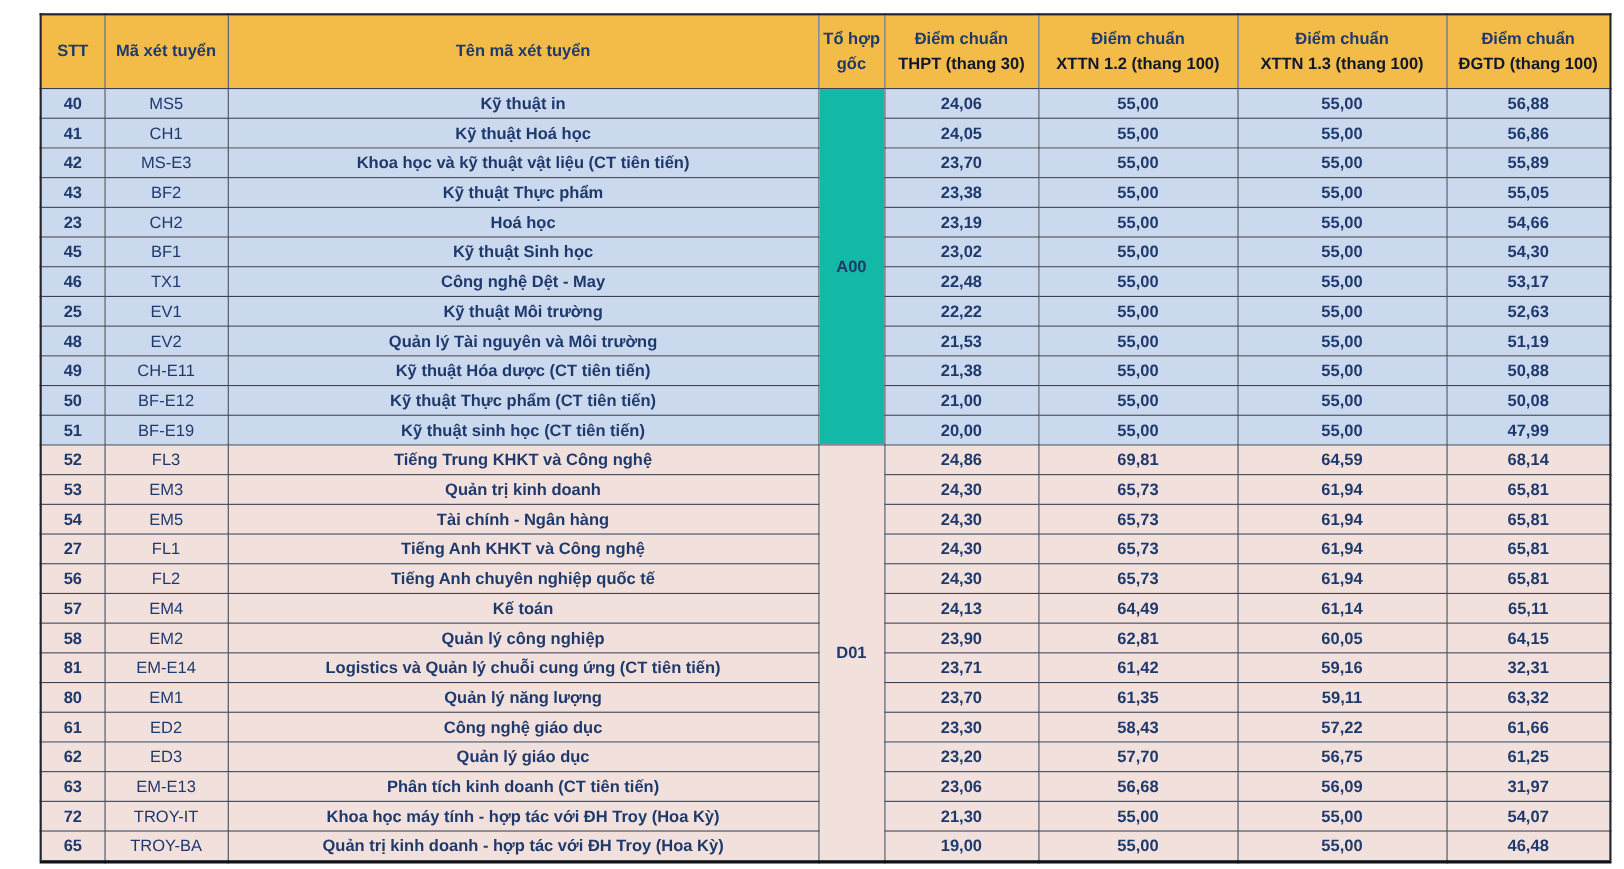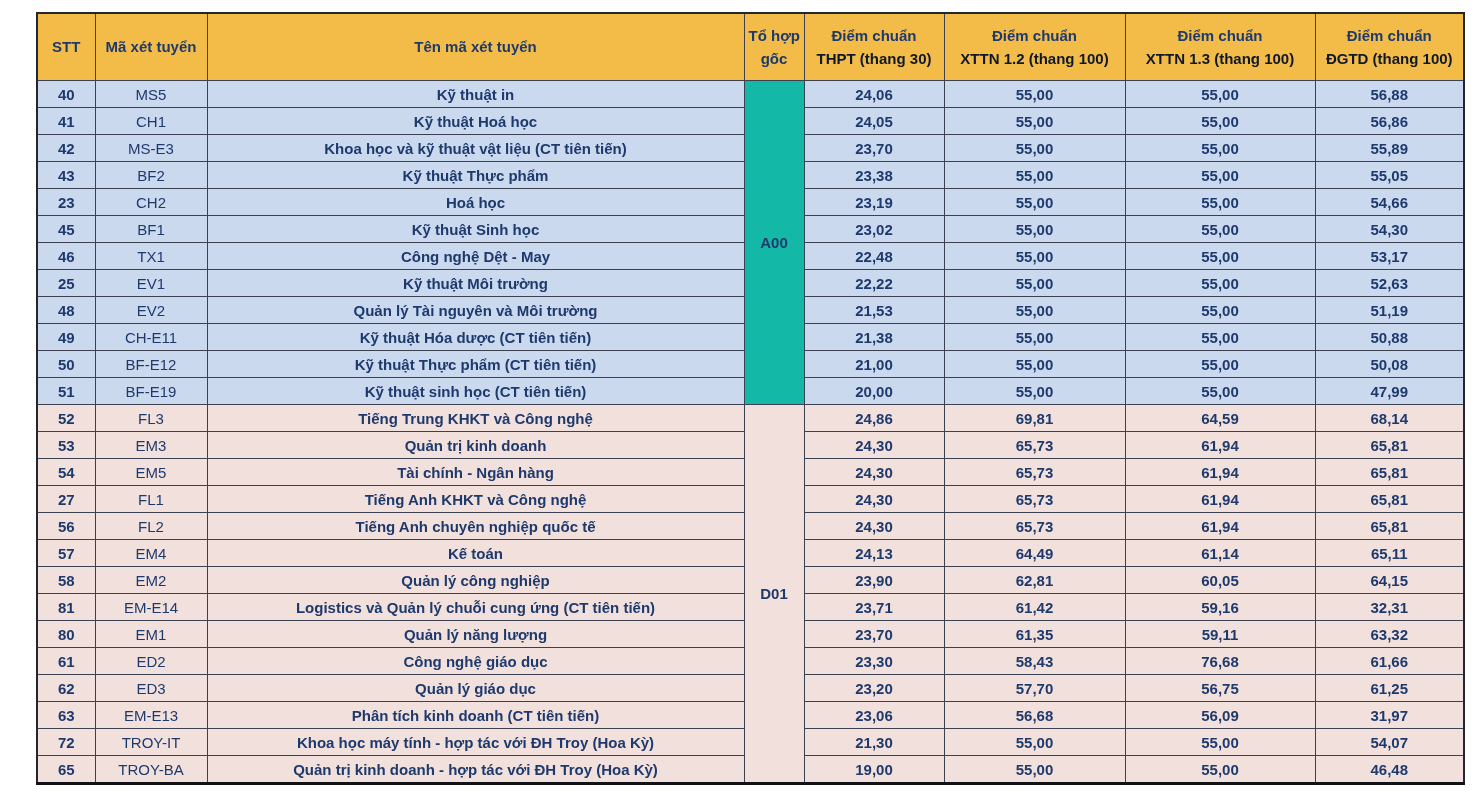--- a/index.html
+++ b/index.html
@@ -284,21 +284,21 @@
         <td>61,35</td>
         <td>59,11</td>
         <td>63,32</td>
       </tr>
       <tr class="row-pink">
         <td>61</td>
         <td class="code">ED2</td>
         <td>Công nghệ giáo dục</td>
         <td>23,30</td>
         <td>58,43</td>
-        <td>76,68</td>
+        <td>57,22</td>
         <td>61,66</td>
       </tr>
       <tr class="row-pink">
         <td>62</td>
         <td class="code">ED3</td>
         <td>Quản lý giáo dục</td>
         <td>23,20</td>
         <td>57,70</td>
         <td>56,75</td>
         <td>61,25</td>

